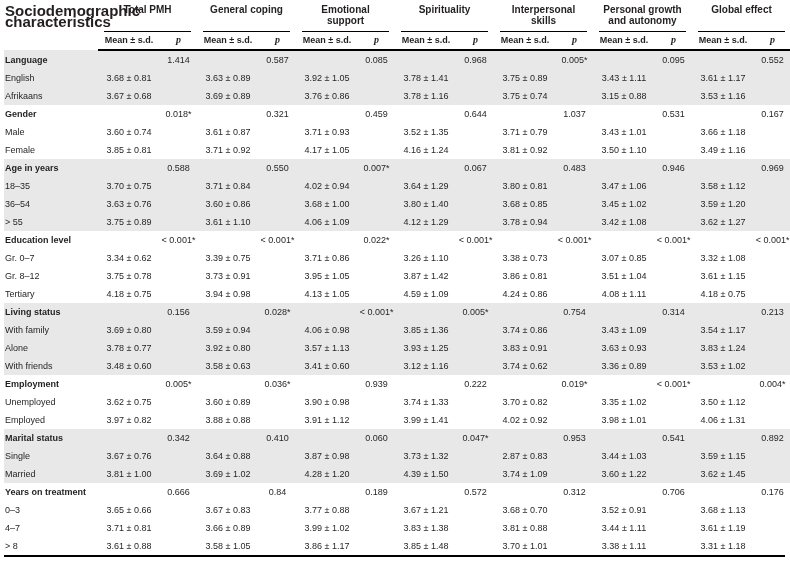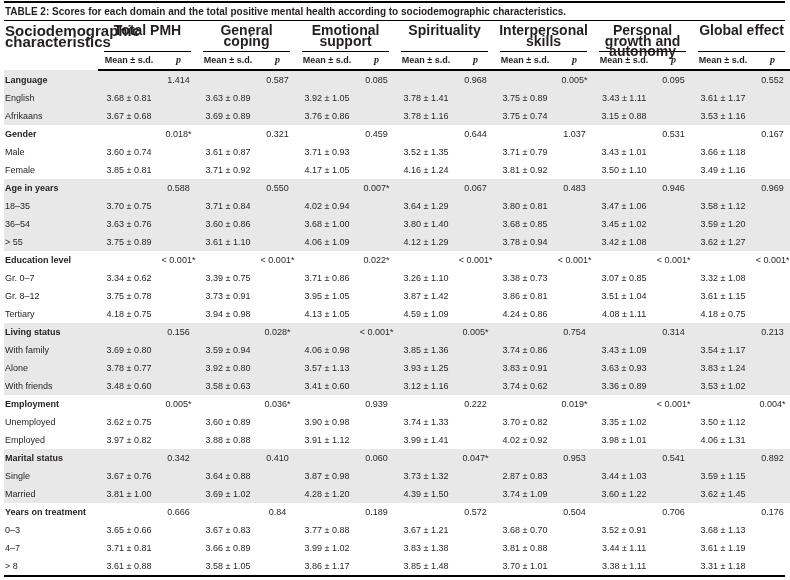--- a/index.html
+++ b/index.html
@@ -16,21 +16,21 @@
     border-bottom:1px solid #000;
     font-size:10px; font-weight:700;
     padding:3px 0 3px 1px;
     line-height:11px;
   }
 
   .tbl-wrap { border-bottom:2.5px solid #000; }
 
   table { width:100%; border-collapse:collapse; table-layout:fixed; }
 
-  thead th { font-weight:700; font-size:14px; vertical-align:top; padding:0; }
+  thead th { font-weight:700; font-size:10px; vertical-align:top; padding:0; }
   th.lbl-h { text-align:right; font-size:15px; line-height:11px; padding:4px 2px 0 1px;margin-top:14px; }
   .grp {
     height:28px; margin:3px 6px 0 6px;
     border-bottom:1px solid #000;
     display:flex; align-items:flex-start; justify-content:center;
     text-align:center; line-height:10.5px; padding-top:1px;
   }
   tr.sub-row th {
     border-bottom:2.5px solid #000;
     padding:3px 0 4px 0; text-align:center; font-size:9px;
@@ -45,24 +45,20 @@
   tbody td.lbl { text-align:left; padding-left:1px; }
   tr.section td.lbl { font-weight:700; }
   tr.shaded td { background:#e8e8e9; }
 
   .footnotes { padding:3px 0 0 1px; font-size:8.5px; line-height:11px; }
 </style>
 </head>
 <body>
 
 <div class="page">
-  <div class="title-bar">
-    <span>TABLE 2:</span>
-    <span>Scores for each domain and the total positive mental health according to sociodemographic characteristics.</span>
-  </div>
 
   <div class="tbl-wrap">
     <table>
       <colgroup>
           <col style="width: 94px;">
           <col style="width: 62px;">
           <col style="width: 37px;">
           <col style="width: 62px;">
           <col style="width: 37px;">
           <col style="width: 62px;">
@@ -531,21 +527,21 @@
             <td class="lbl">Years on treatment</td>
             <td class="mean-c"></td>
             <td class="p-c">0.666</td>
             <td class="mean-c"></td>
             <td class="p-c">0.84</td>
             <td class="mean-c"></td>
             <td class="p-c">0.189</td>
             <td class="mean-c"></td>
             <td class="p-c">0.572</td>
             <td class="mean-c"></td>
-            <td class="p-c">0.504</td>
+            <td class="p-c">0.312</td>
             <td class="mean-c"></td>
             <td class="p-c">0.706</td>
             <td class="mean-c"></td>
             <td class="p-c">0.176</td>
           </tr>
           <tr class="data">
             <td class="lbl">0–3</td>
             <td class="mean-c">3.65 ± 0.66</td>
             <td class="p-c"></td>
             <td class="mean-c">3.67 ± 0.83</td>

